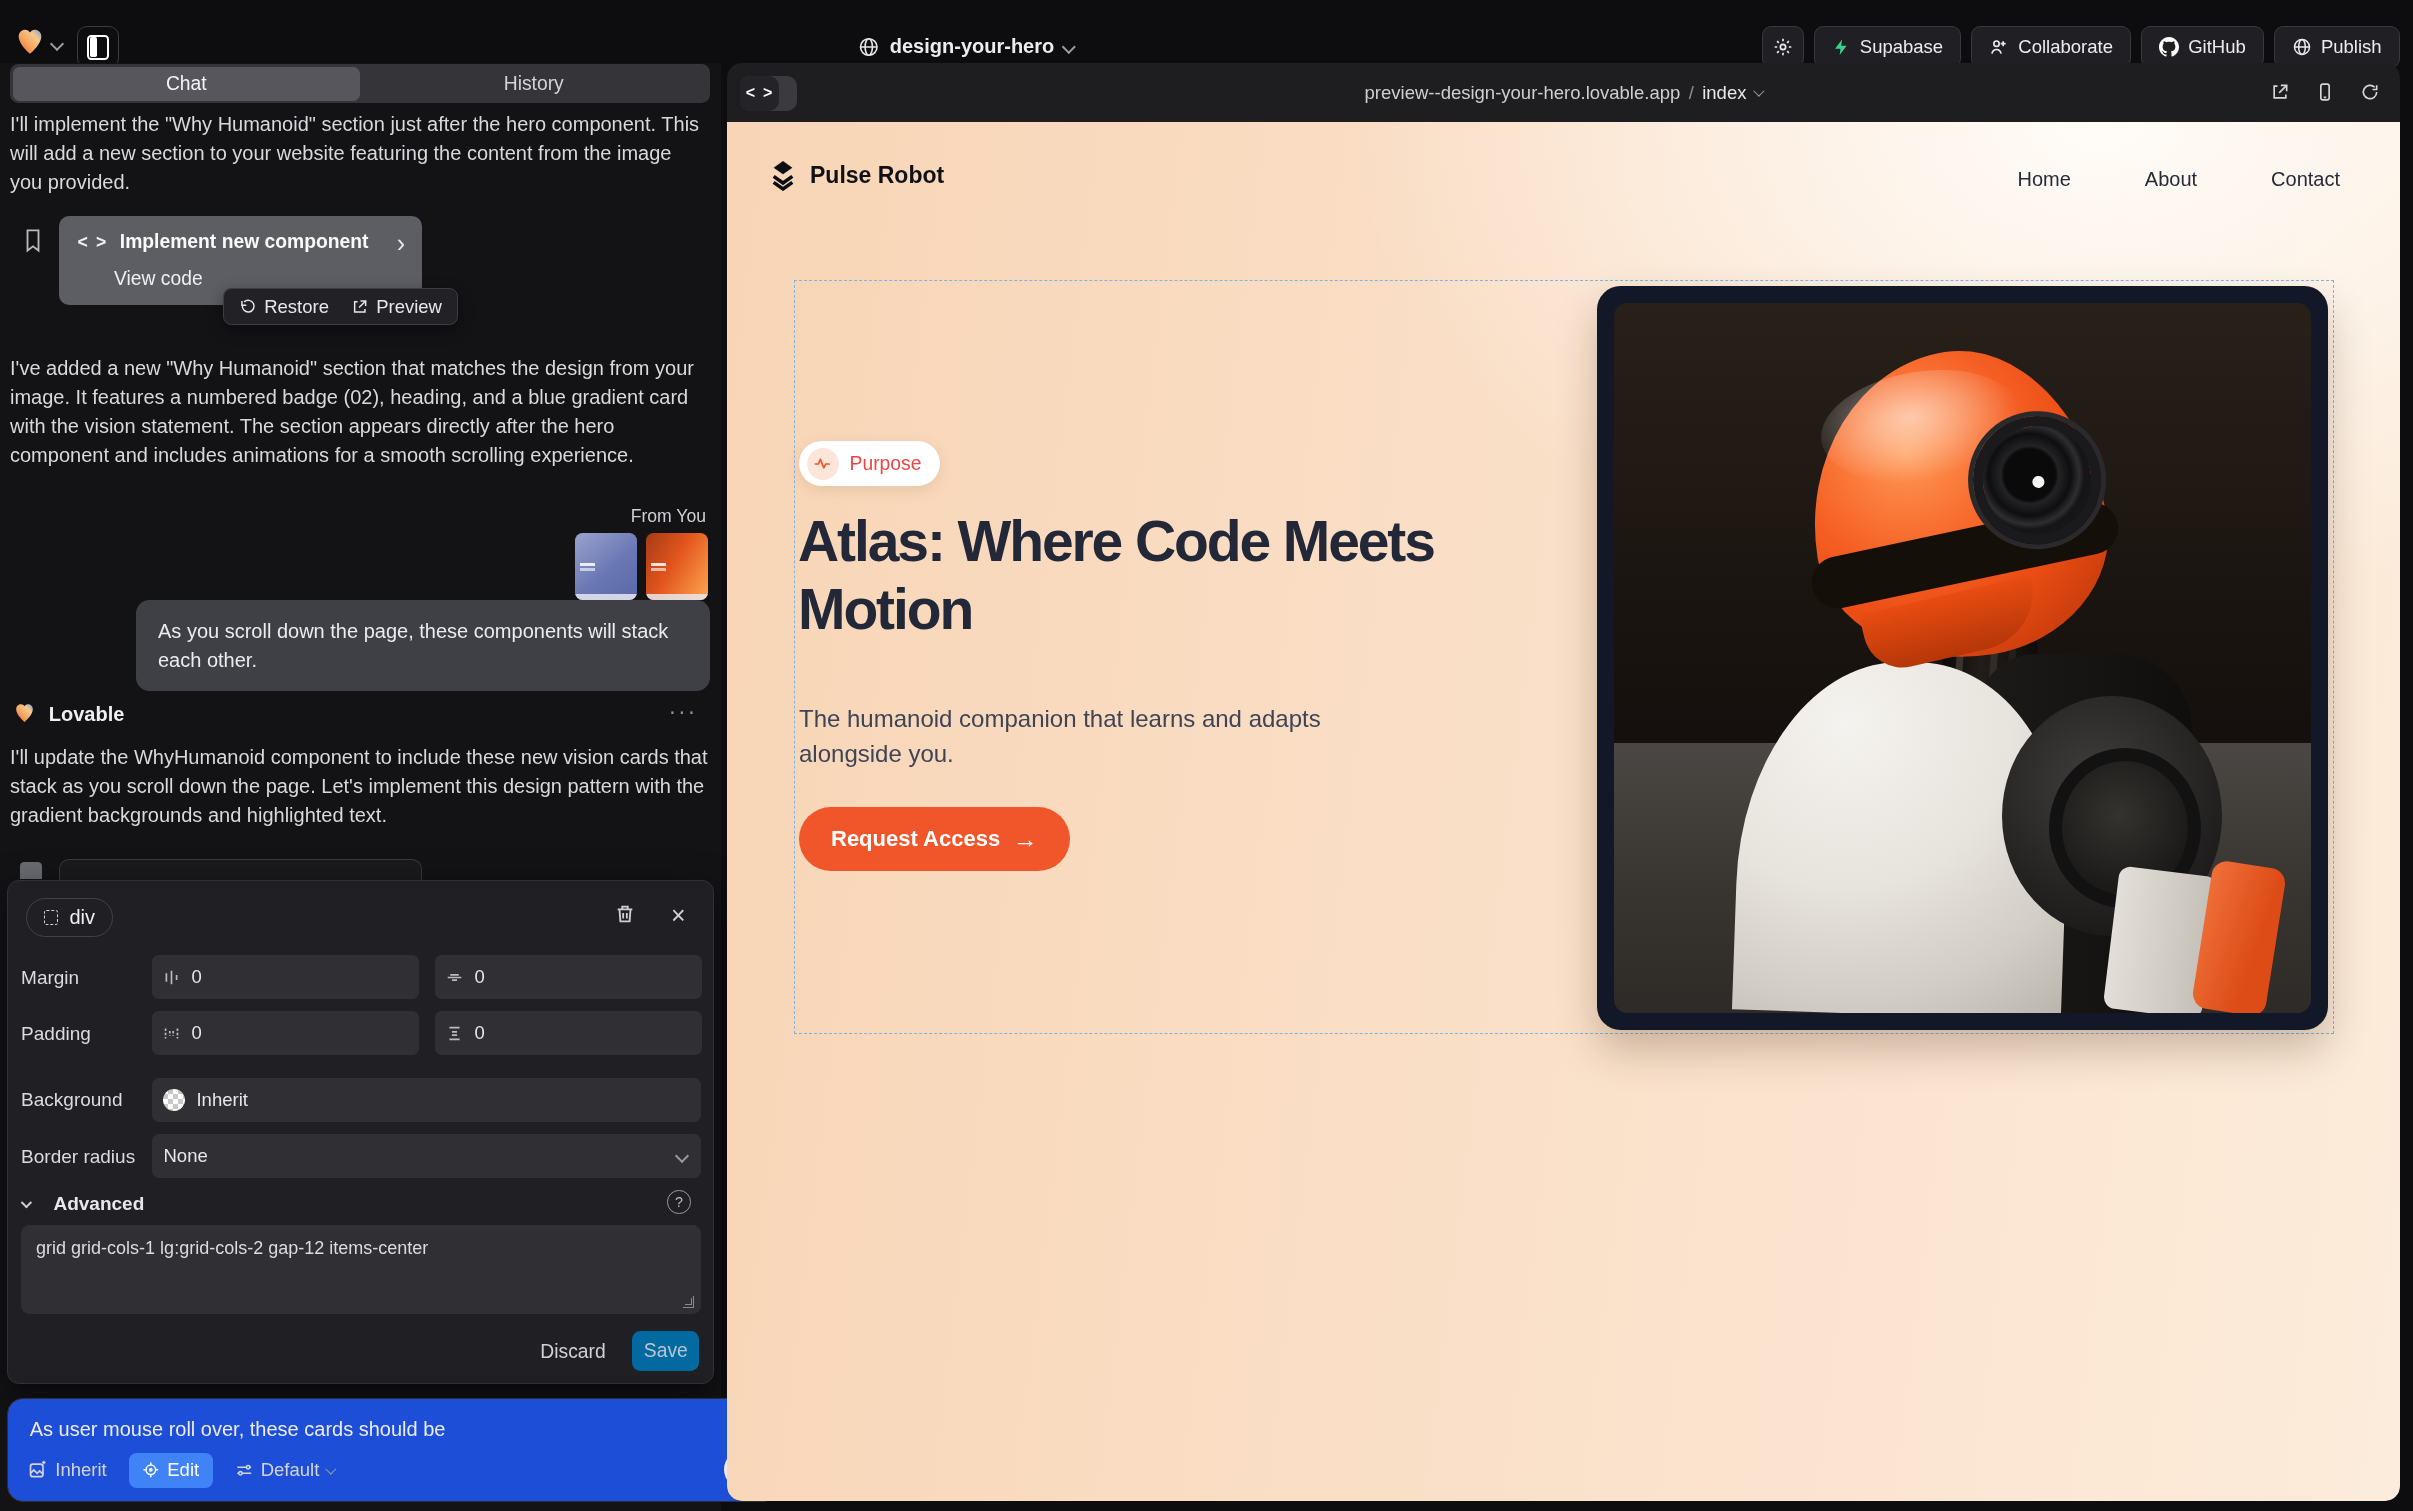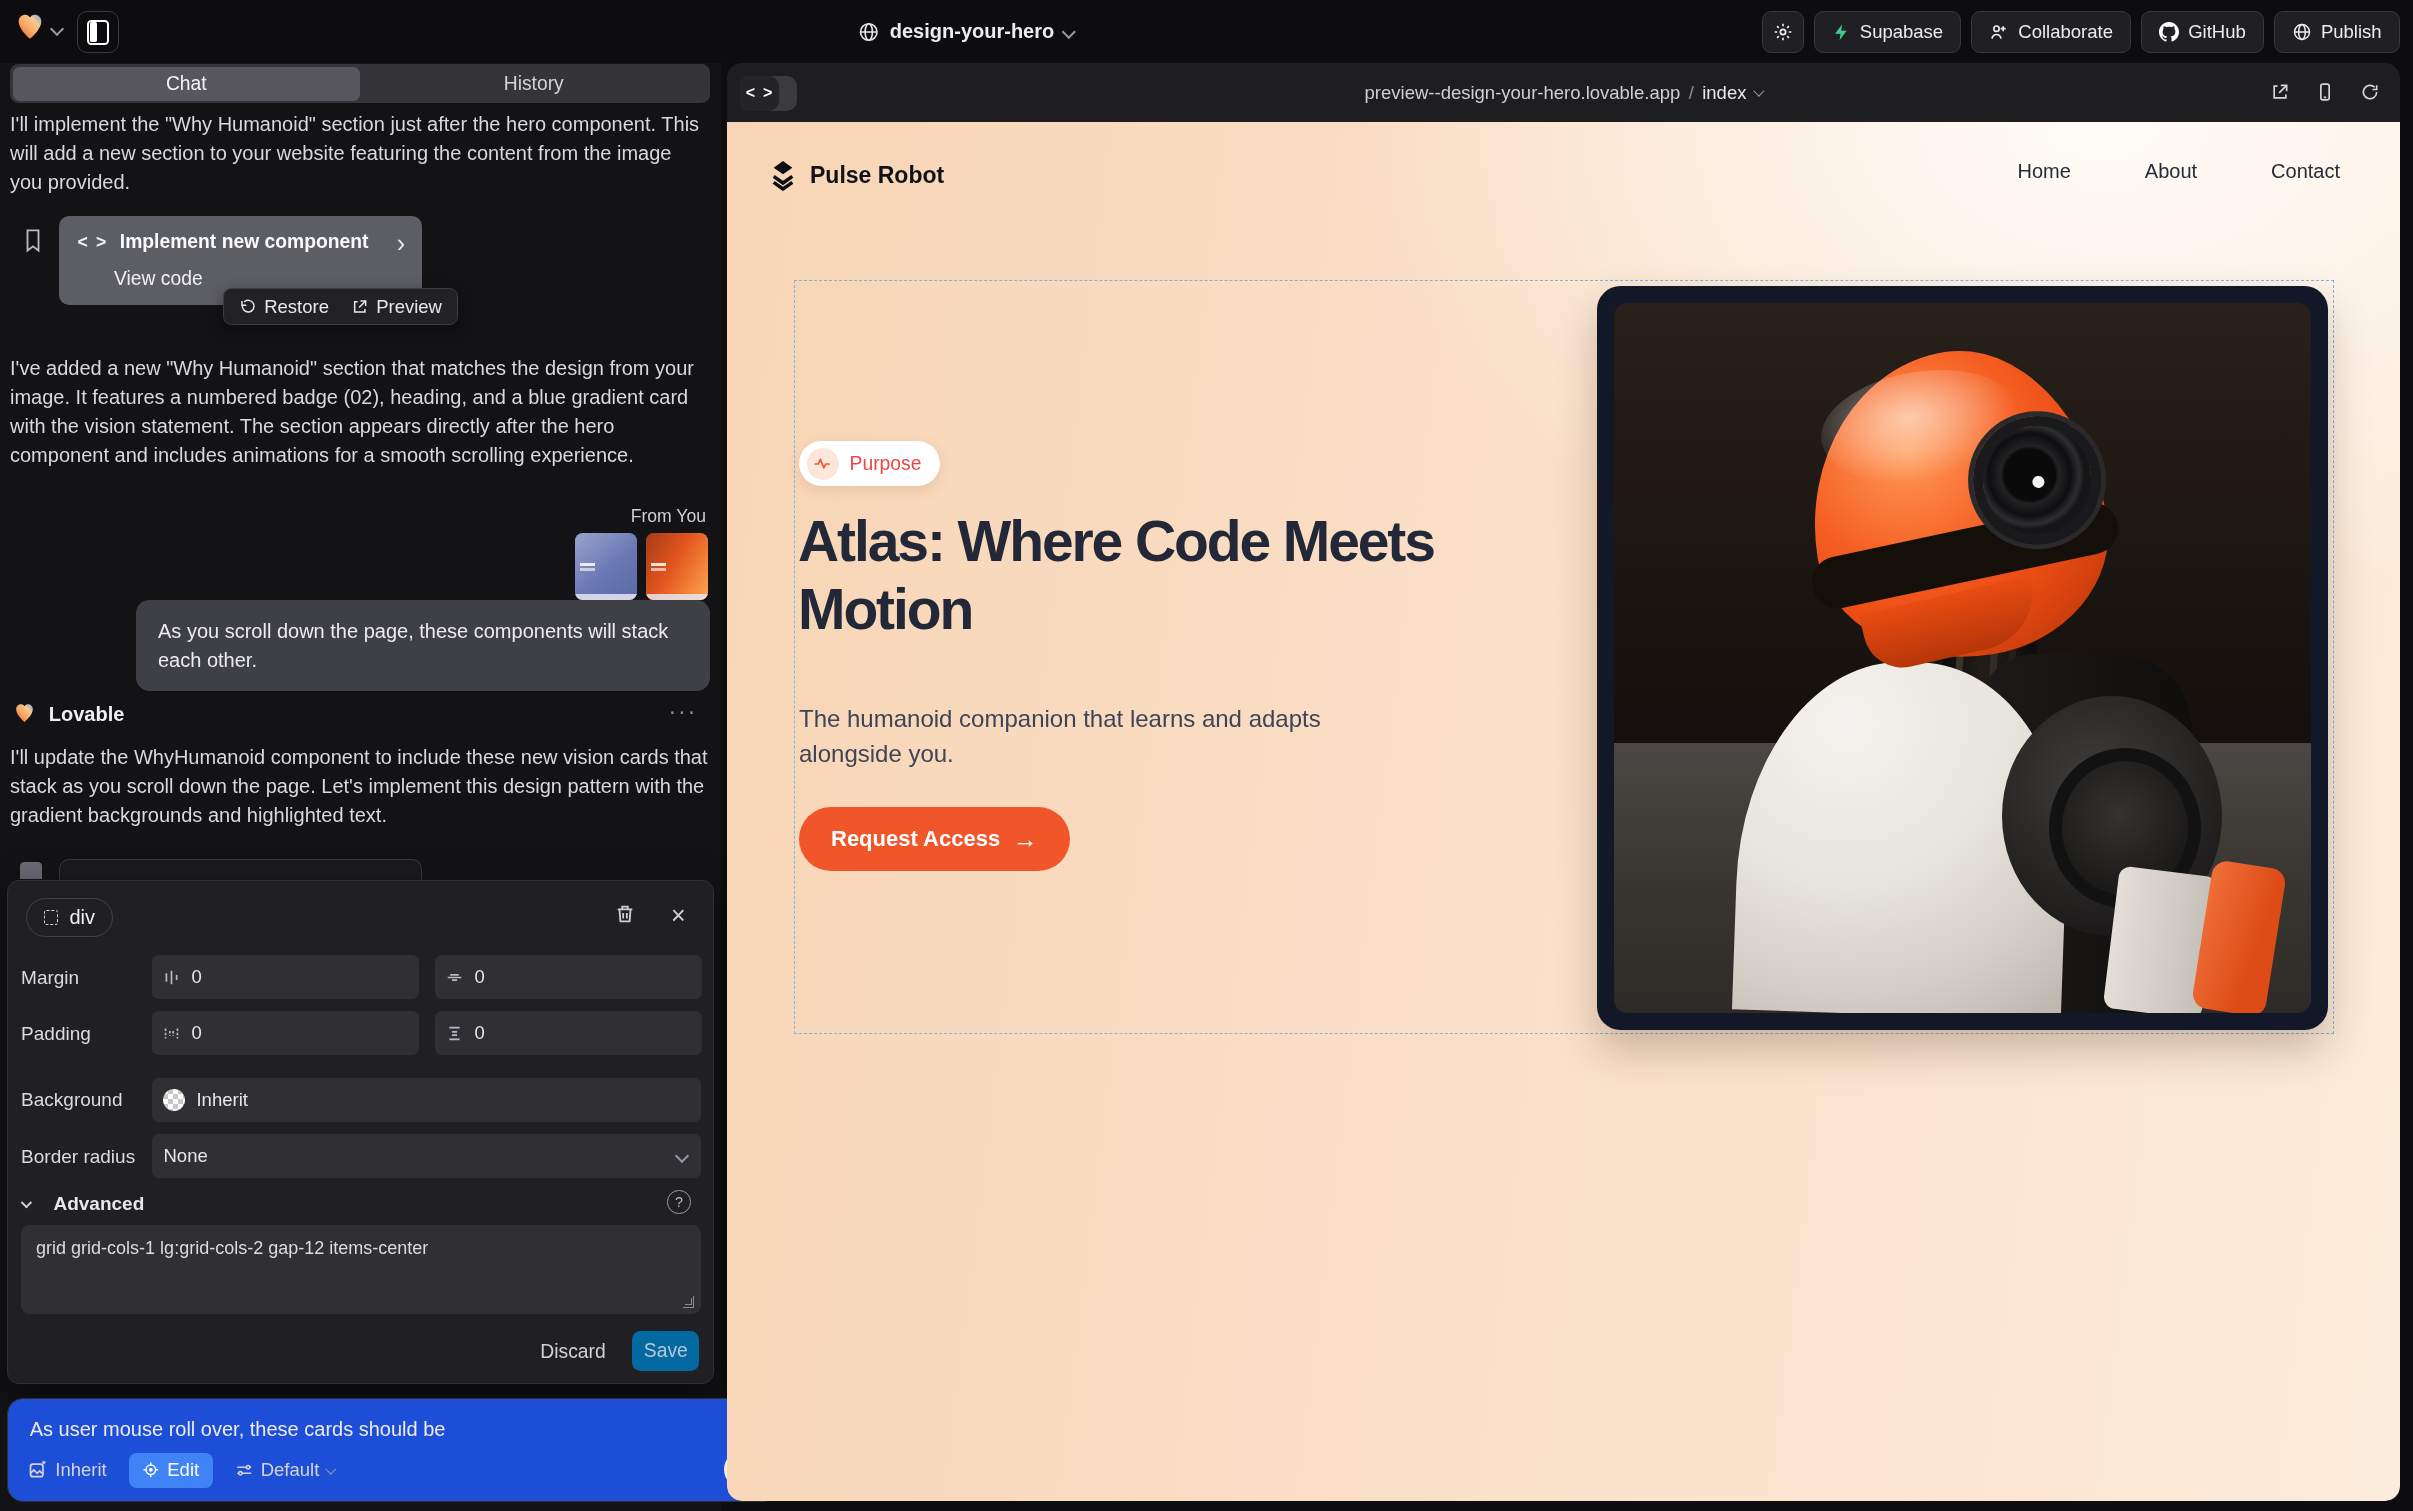--- a/index.html
+++ b/index.html
@@ -1,21 +1,21 @@
 <!DOCTYPE html>
 <html style="font-size:13.4px"><head>
 <meta charset="utf-8">
 <style>
   * { margin:0; padding:0; box-sizing:border-box; }
   body { font-family:"Liberation Sans", sans-serif; background:#0d0d0f; }
   .app { position:relative; width:2413px; height:1512px; background:#0d0d0f; overflow:hidden; }
   svg { display:block; }
 
   
-  .topbar { position:absolute; left:0; top:0; width:100%; height:63px; }
+  .topbar { position:absolute; left:0; top:15px; width:100%; height:63px; }
   .heart-btn { position:absolute; left:13.4px; top:9.2px; width:34px; height:34px; cursor:pointer; }
   .caret { width:10px; height:10px; border-right:2.1px solid #9a9aa2; border-bottom:2.1px solid #9a9aa2; transform:rotate(45deg); }
   .topbar .caret1 { position:absolute; left:52px; top:23.5px; }
   .panel-btn { position:absolute; left:77px; top:11px; width:42px; height:42px; border:1.7px solid #3a3a3f; border-radius:10px; display:flex; align-items:center; justify-content:center; }
   .panel-glyph { width:22px; height:25px; border:2.1px solid #fff; border-radius:4.2px; position:relative; }
   .panel-glyph::before { content:""; position:absolute; left:0.8px; top:0.8px; bottom:0.8px; width:7.6px; background:#fff; border-radius:1.7px; }
   .project { position:absolute; left:966px; top:0; height:63px; transform:translateX(-50%); display:flex; align-items:center; gap:10px; color:#ececf0; }
   .project .name { font-size:20px; font-weight:600; }
   .tb-right { position:absolute; right:13.4px; top:11px; display:flex; gap:10px; }
   .tb-btn { height:42px; background:#202024; border:1.3px solid #39393d; border-radius:9.2px; display:flex; align-items:center; gap:9.2px; padding:0 17px; color:#ececf0; font-size:18.5px; cursor:pointer; }
@@ -92,21 +92,21 @@
   .url .caret { border-color:#9a9aa2; width:7.6px; height:7.6px; border-width:1.7px; margin-top:-3.4px; }
   .p-icons { position:absolute; right:20px; top:19.3px; display:flex; gap:25px; color:#d6d6da; }
   .p-icons > * { cursor:pointer; }
 
   
   .page { position:absolute; left:0; top:59px; right:0; bottom:0; border-radius:0 0 13.4px 13.4px; overflow:hidden;
     background:
       radial-gradient(75% 60% at 82% 0%, rgba(255,253,250,.95) 0%, rgba(255,253,250,0) 60%),
       linear-gradient(97deg, #f8d5b6 0%, #fadfc7 45%, #fcecdb 100%); }
   .brand { position:absolute; left:40px; top:37px; display:flex; align-items:center; gap:11px; color:#0f1116; font-size:23px; font-weight:800; cursor:pointer; }
-  .site-nav { position:absolute; right:60px; top:38px; display:flex; gap:74px; font-size:20px; color:#262b38; }
+  .site-nav { position:absolute; right:60px; top:46px; display:flex; gap:74px; font-size:20px; color:#262b38; }
   .site-nav span { cursor:pointer; }
   .sel-box { position:absolute; left:67px; top:158px; width:1540px; height:754px; border:1.7px dashed #7fb5e3; pointer-events:none; }
   .badge { position:absolute; left:72px; top:319px; height:45px; background:#fff; border-radius:839px; box-shadow:0 4.2px 13.4px rgba(160,110,70,.18); display:flex; align-items:center; gap:11px; padding:0 18.5px 0 7.6px; font-size:19.3px; color:#ef4444; }
   .badge .b-ic { width:32px; height:32px; border-radius:50%; background:#fce6d9; display:flex; align-items:center; justify-content:center; }
   .hero-h1 { position:absolute; left:71px; top:385px; width:655px; font-size:57px; line-height:1.2; font-weight:800; letter-spacing:-2.1px; color:#222838; }
   .hero-p { position:absolute; left:72px; top:579px; width:537px; font-size:24px; line-height:35px; color:#3d4456; }
   .cta { position:absolute; left:72px; top:685px; height:64px; background:#f1562a; border:none; border-radius:839px; color:#fff; font-size:22px; font-weight:600; display:flex; align-items:center; gap:12.6px; padding:0 32px; cursor:pointer; font-family:"Liberation Sans",sans-serif; }
   .cta .arr { font-size:25px; font-weight:400; }
 
   

